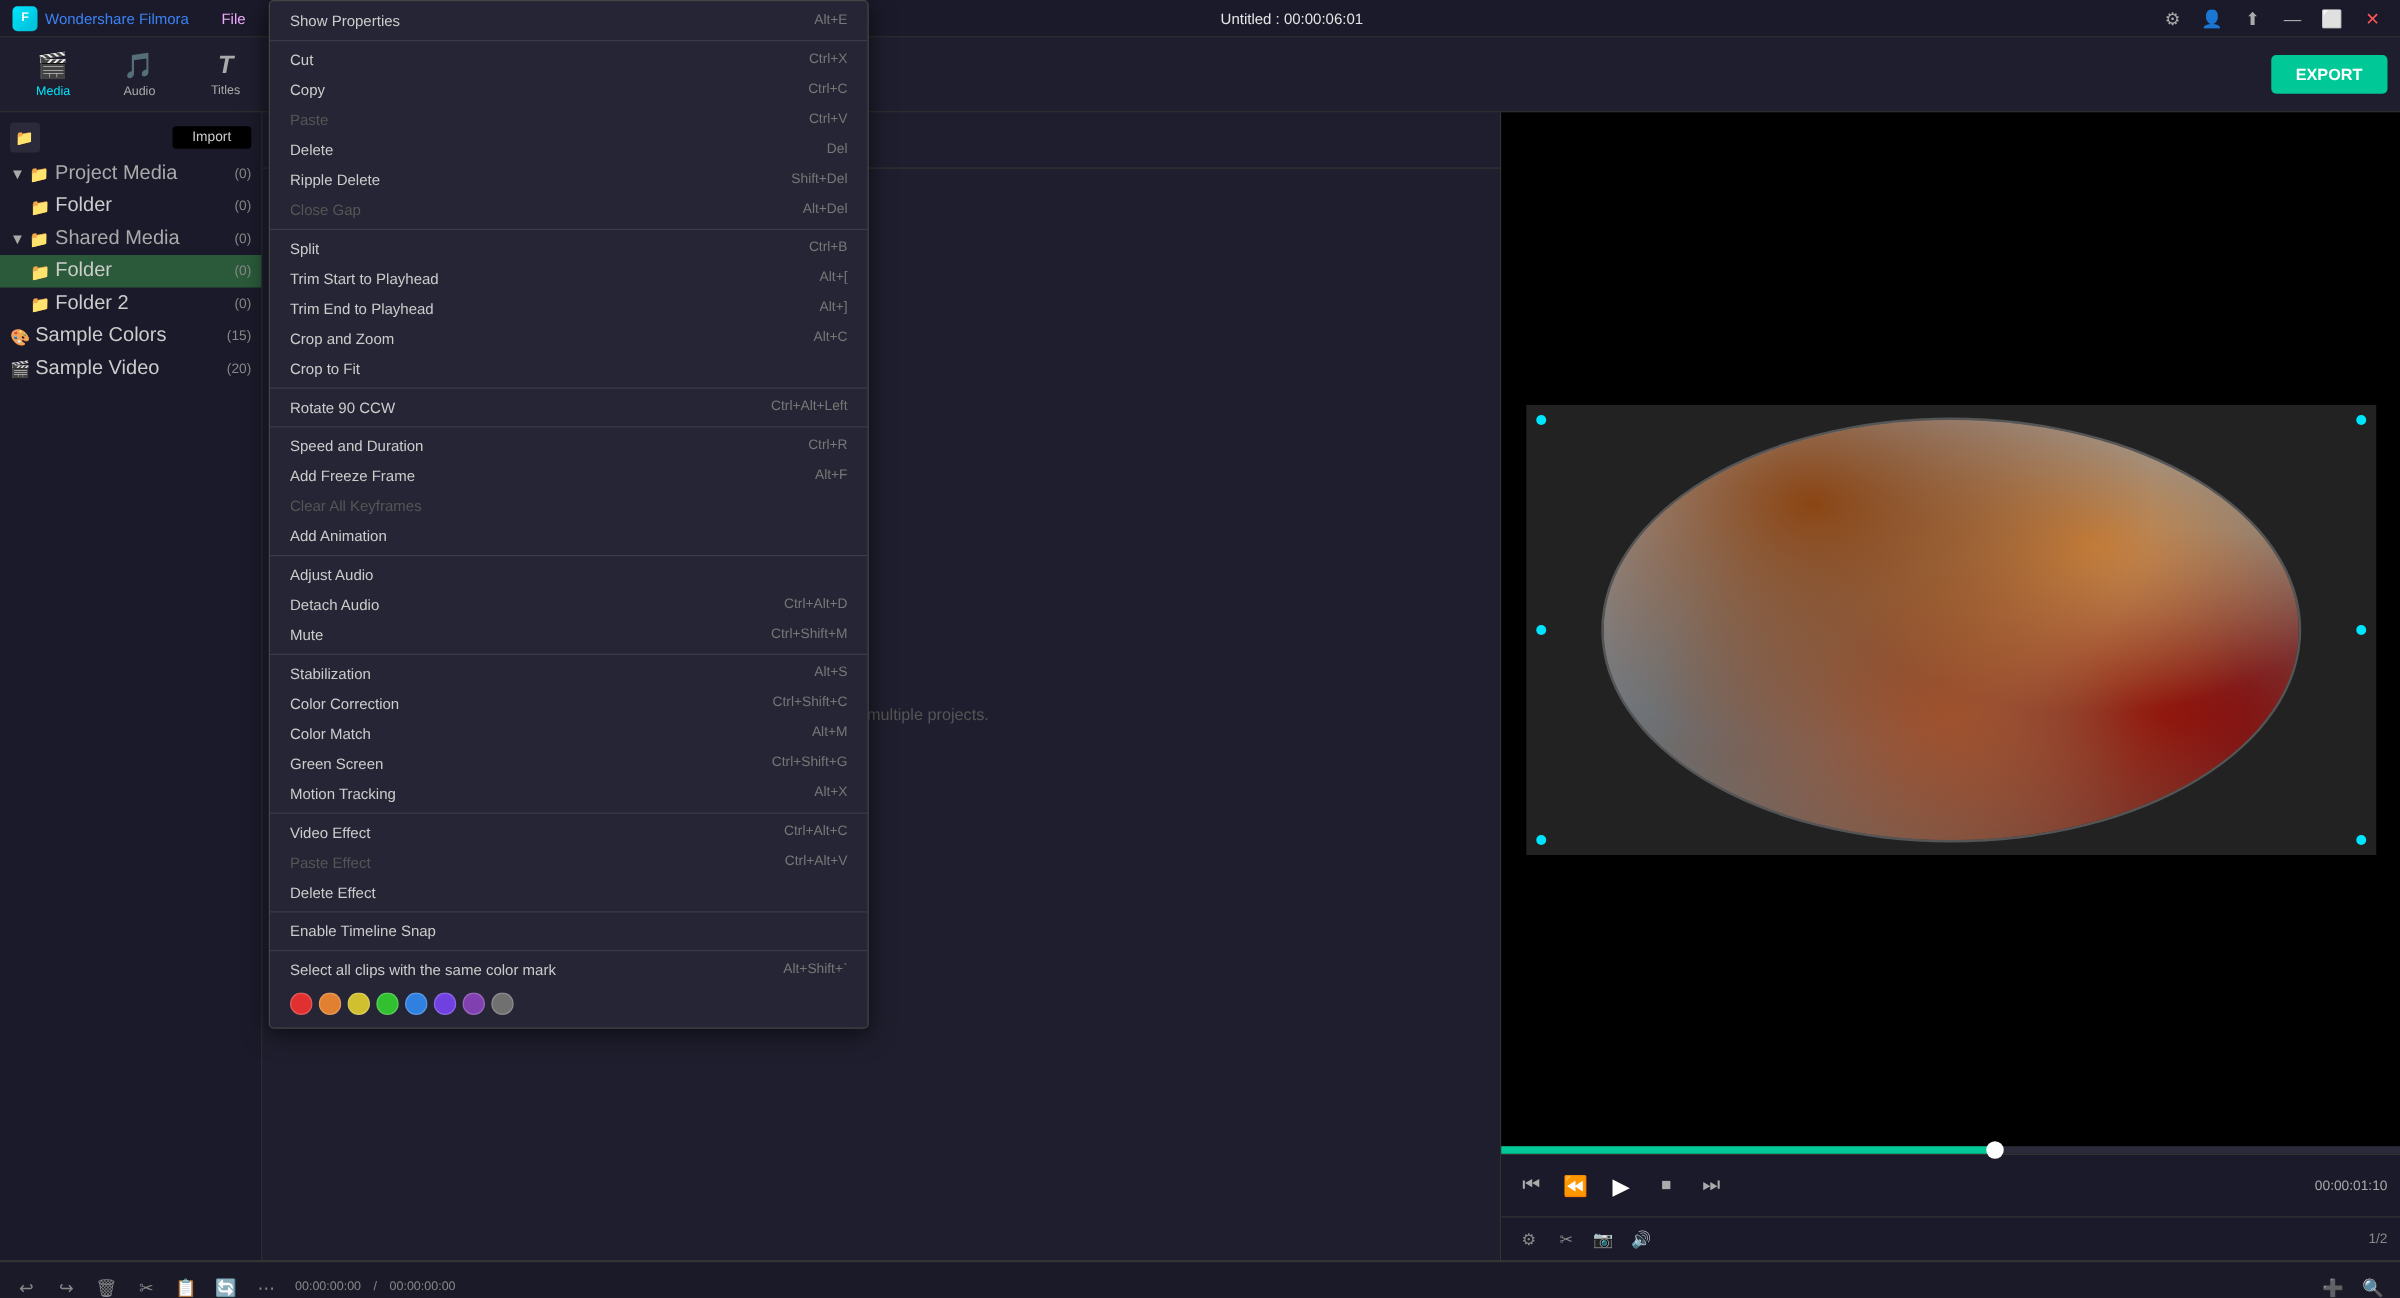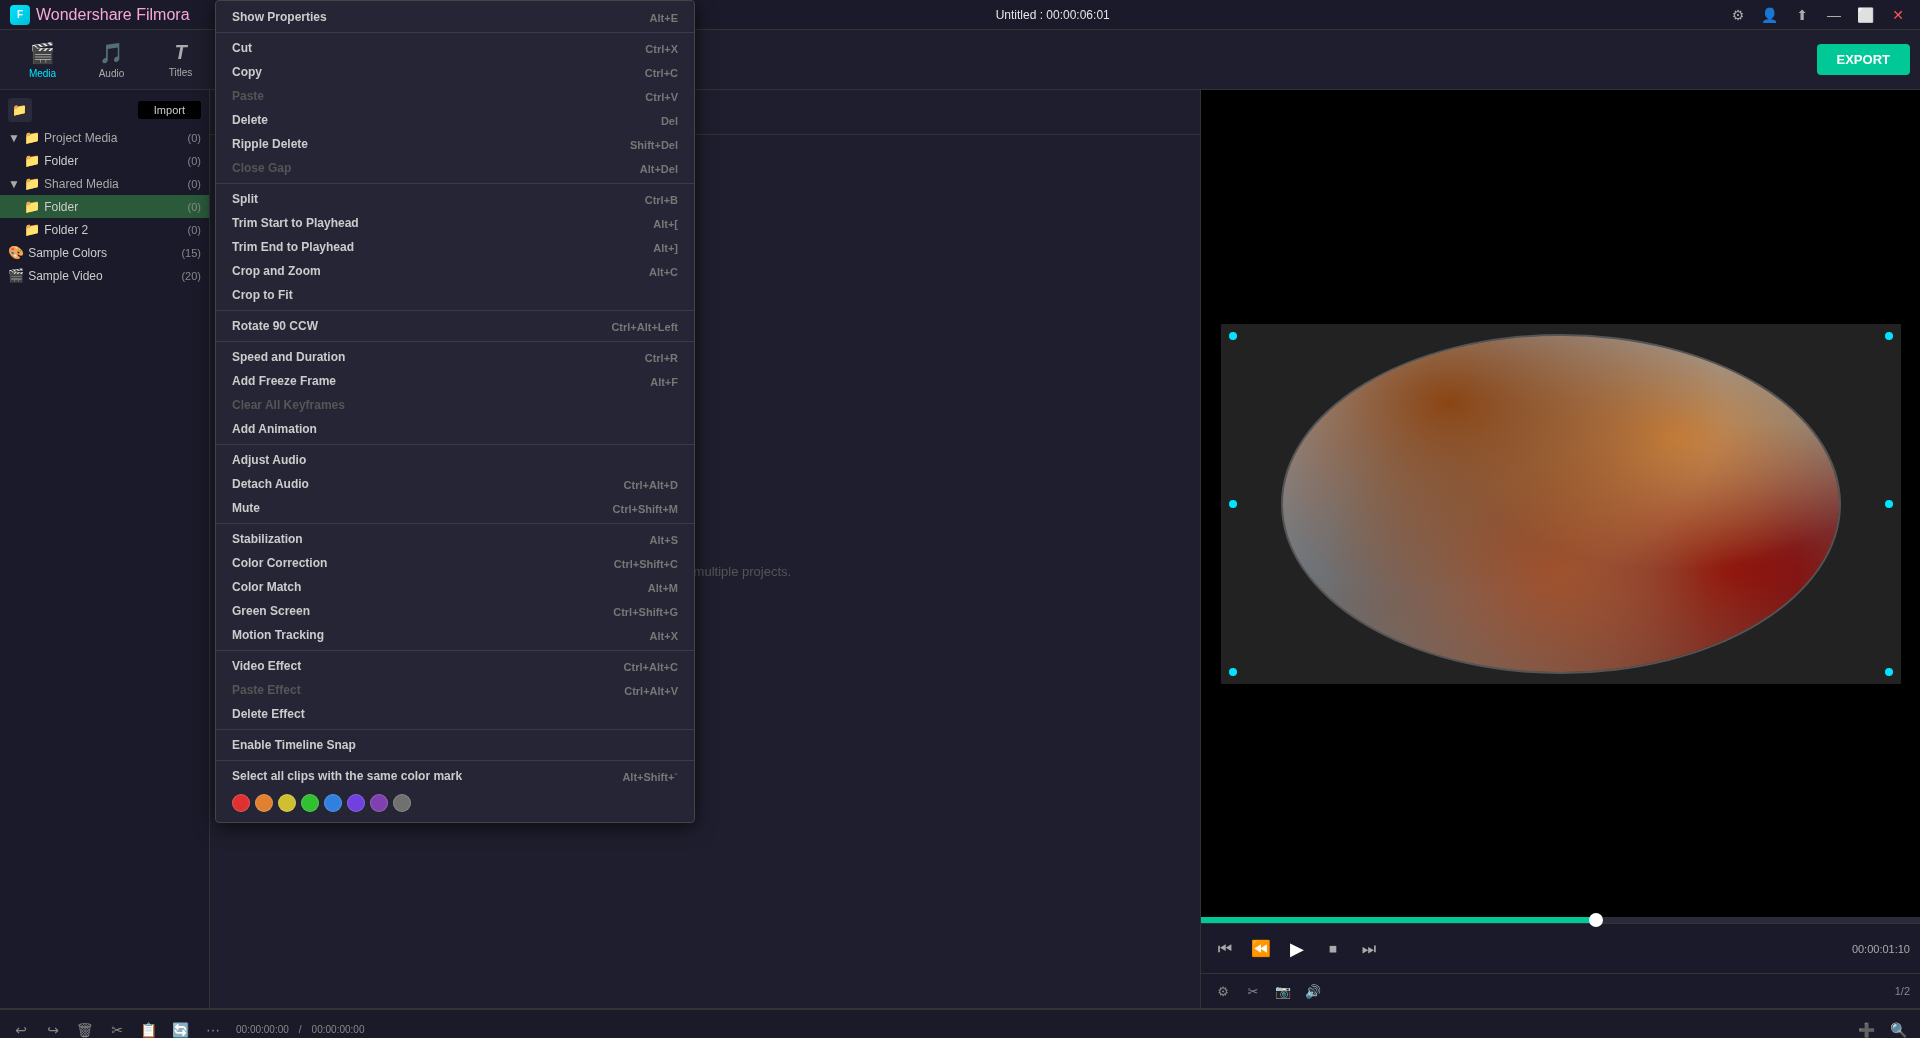--- a/index.html
+++ b/index.html
@@ -31,21 +31,21 @@
       gap: 6px;
     }
     #app-logo {
       width: 20px;
       height: 20px;
       background: linear-gradient(135deg, #00e5ff, #00bcd4);
       border-radius: 4px;
       display: flex; align-items: center; justify-content: center;
       font-size: 10px; color: #fff; font-weight: bold;
     }
-    #app-title-text { color: #f9a8d4; font-size: 16px; }
+    #app-title-text { color: #3b82f6; font-size: 12px; }
     #menu-bar {
       display: flex;
       align-items: center;
       gap: 2px;
       margin-left: 10px;
     }
     .menu-item {
       padding: 2px 10px;
       color: #f0abfc;
       font-size: 12px;
@@ -151,21 +151,21 @@
       font-size: 11px;
     }
     .tree-item {
       display: flex;
       align-items: center;
       padding: 4px 8px;
       cursor: pointer;
       gap: 4px;
     }
     .tree-item.selected { background: #2a5a3a; }
-    .tree-label { flex: 1; font-size: 12px; }
+    .tree-label { flex: 1; font-size: 16px; }
     .tree-count { color: #888; font-size: 11px; }
     .folder-icon { color: #e0a030; font-size: 13px; }
     .section-header {
       display: flex;
       align-items: center;
       padding: 4px 8px;
       color: #aaa;
       font-size: 12px;
       cursor: pointer;
       gap: 4px;
@@ -343,25 +343,24 @@
       width: 480px;
       background: #252535;
       border: 1px solid #444;
       border-radius: 4px;
       box-shadow: 0 4px 20px rgba(0,0,0,0.6);
       z-index: 1000;
       padding: 4px 0;
     }
     .ctx-item {
       display: flex;
-      align-items: flex-end;
+      align-items: flex-start;
       padding: 5px 16px;
       cursor: pointer;
       justify-content: space-between;
-      font-weight: bold;
     }
     .ctx-item.disabled { color: #555; cursor: default; }
     .ctx-label { font-size: 12px; }
     .ctx-shortcut { color: #777; font-size: 11px; }
     .ctx-divider {
       height: 1px;
       background: #3a3a4a;
       margin: 3px 0;
     }
     .color-marks {

